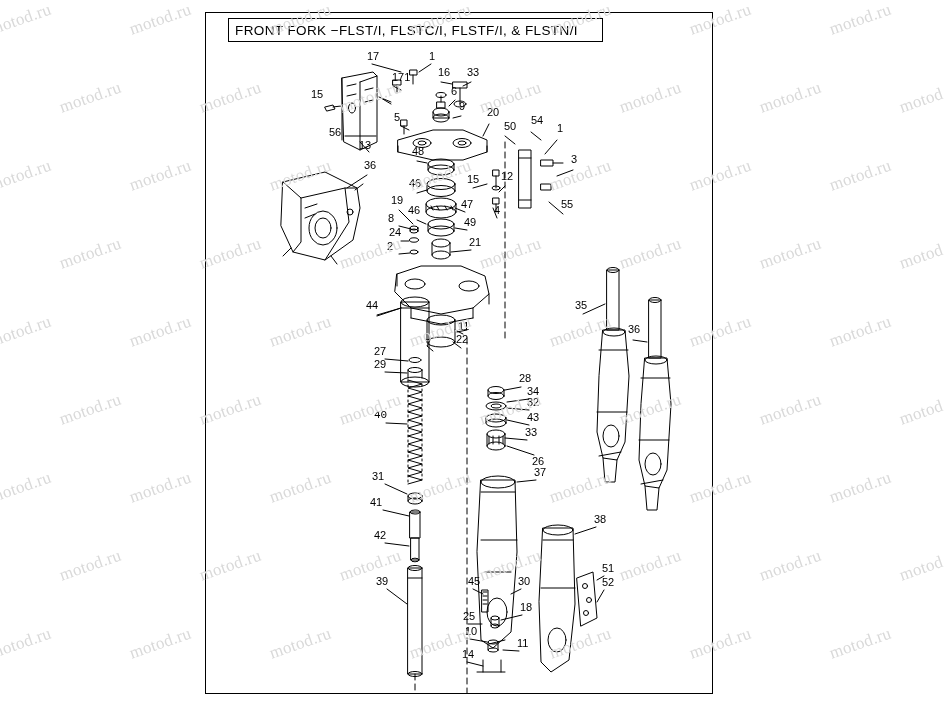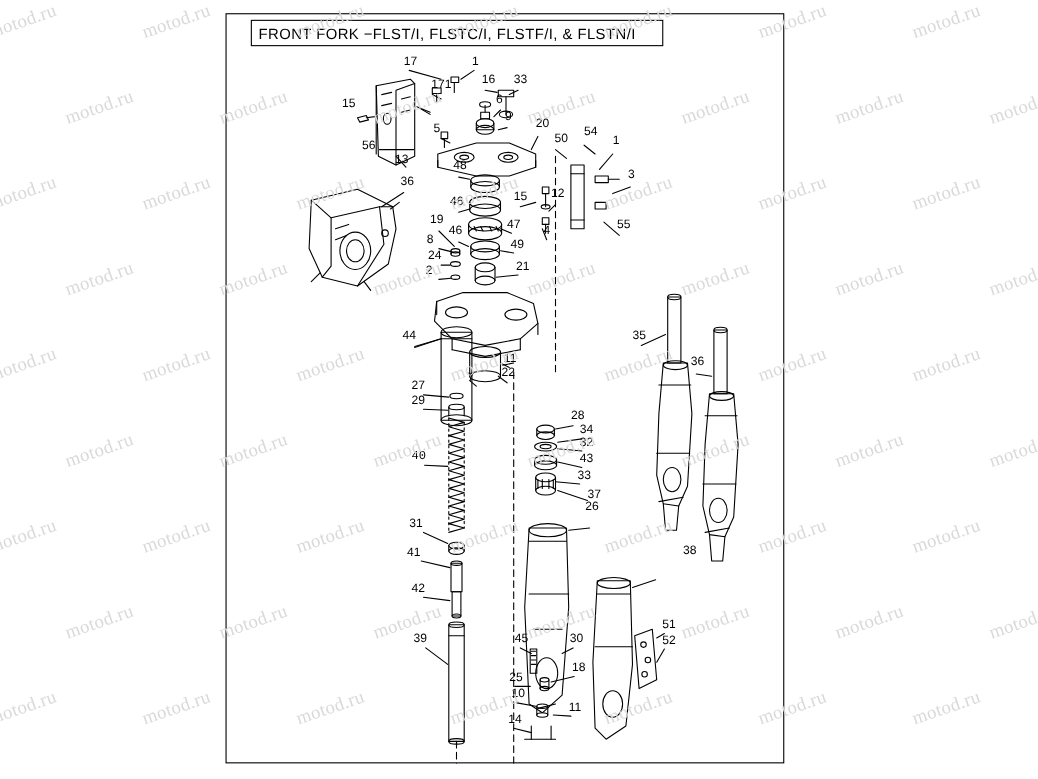--- a/index.html
+++ b/index.html
@@ -461,24 +461,24 @@
       <div class="lbl" style="left: 456px; top: 333px;">22</div>
       <div class="lbl" style="left: 374px; top: 345px;">27</div>
       <div class="lbl" style="left: 374px; top: 358px;">29</div>
       <div class="lbl" style="left: 519px; top: 372px;">28</div>
       <div class="lbl" style="left: 527px; top: 385px;">34</div>
       <div class="lbl" style="left: 527px; top: 396px;">32</div>
       <div class="lbl" style="left: 527px; top: 411px;">43</div>
       <div class="lbl" style="left: 374px; top: 409px; font-family: Liberation Mono, monospace;">40</div>
       <div class="lbl" style="left: 525px; top: 426px;">33</div>
       <div class="lbl" style="left: 532px; top: 455px;">26</div>
-      <div class="lbl" style="left: 534px; top: 444px;">37</div>
+      <div class="lbl" style="left: 534px; top: 466px;">37</div>
       <div class="lbl" style="left: 372px; top: 470px;">31</div>
       <div class="lbl" style="left: 370px; top: 496px;">41</div>
-      <div class="lbl" style="left: 594px; top: 495px; margin-left: 27px;">38</div>
+      <div class="lbl" style="left: 594px; top: 513px;">38</div>
       <div class="lbl" style="left: 374px; top: 529px;">42</div>
       <div class="lbl" style="left: 602px; top: 562px;">51</div>
       <div class="lbl" style="left: 602px; top: 576px;">52</div>
       <div class="lbl" style="left: 468px; top: 575px;">45</div>
       <div class="lbl" style="left: 518px; top: 575px;">30</div>
       <div class="lbl" style="left: 376px; top: 575px;">39</div>
       <div class="lbl" style="left: 520px; top: 601px;">18</div>
       <div class="lbl" style="left: 463px; top: 610px;">25</div>
       <div class="lbl" style="left: 465px; top: 625px;">10</div>
       <div class="lbl" style="left: 517px; top: 637px;">11</div>

